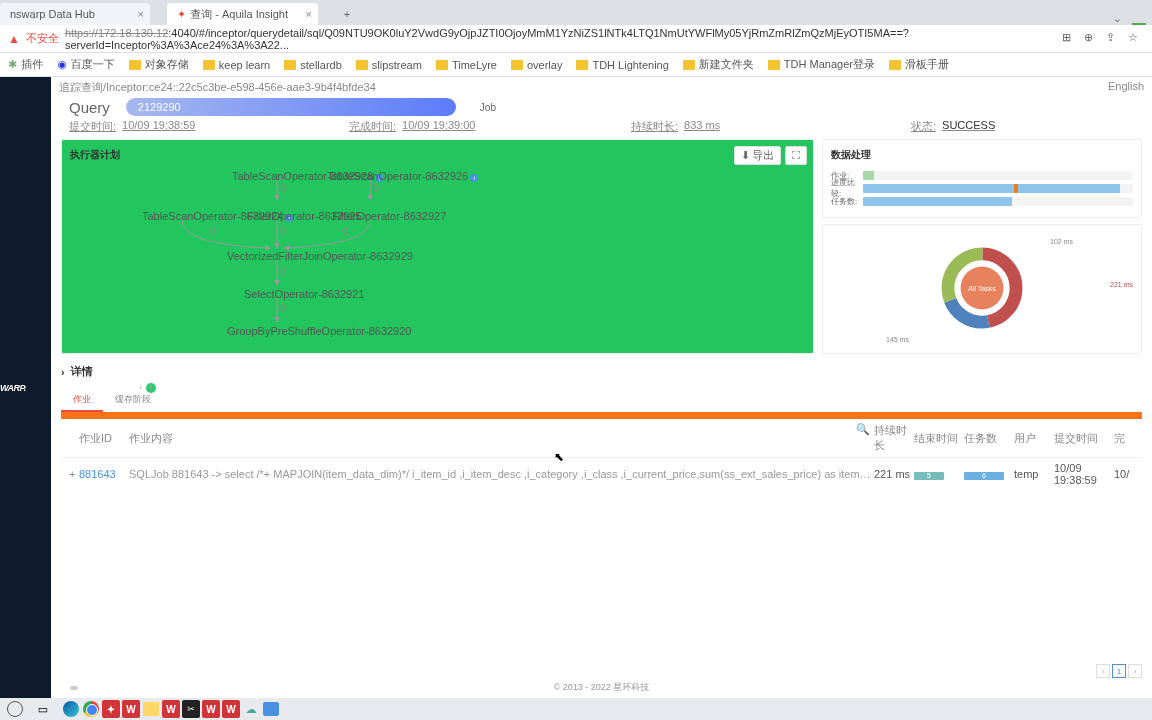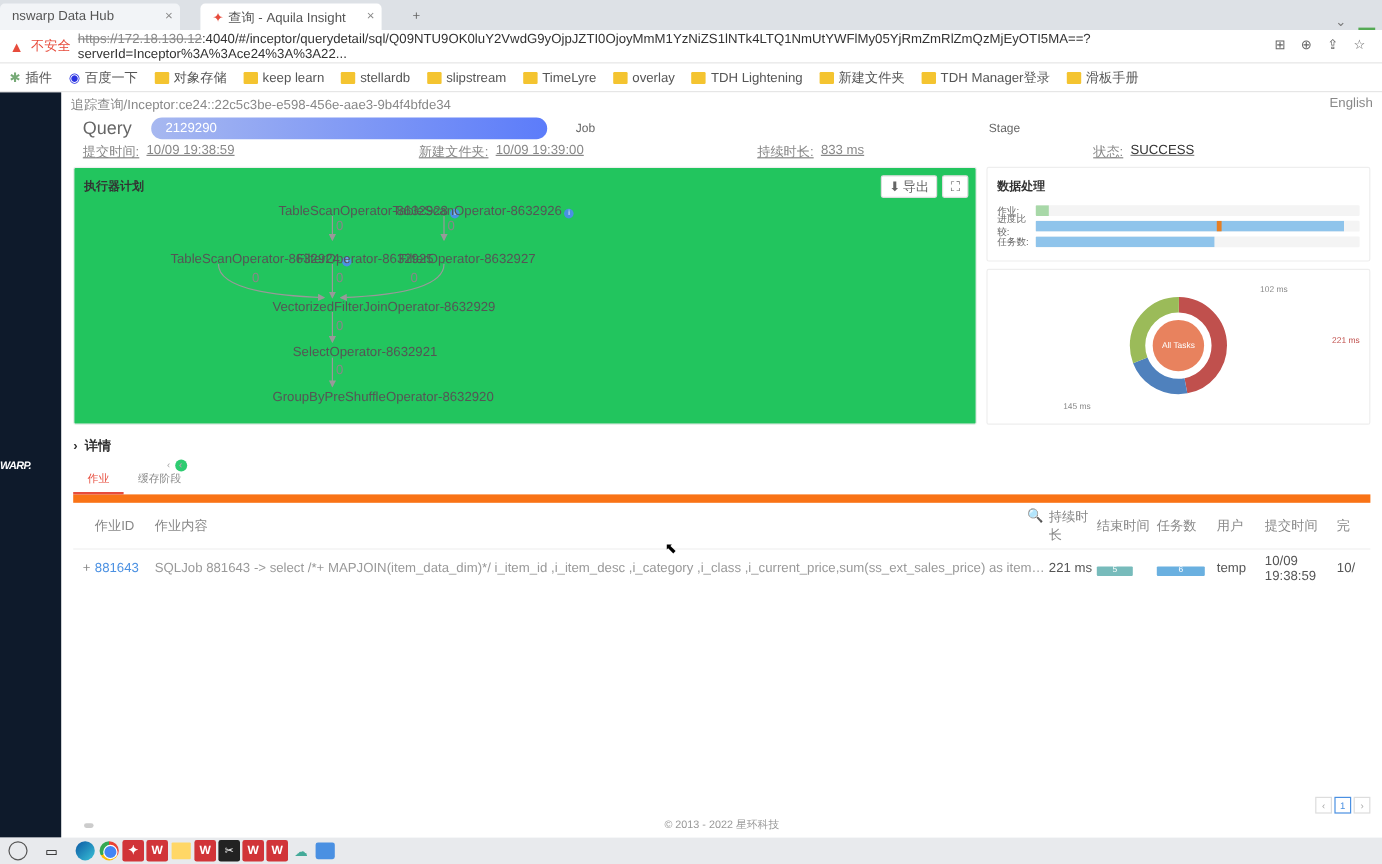--- a/index.html
+++ b/index.html
@@ -203,30 +203,29 @@
   <div class="main">
     <div class="breadcrumb">
       <span>追踪查询/Inceptor:ce24::22c5c3be-e598-456e-aae3-9b4f4bfde34</span>
       <span>English</span>
     </div>
 
     <div class="stage-bar">
       <span class="stage-label">Query</span>
       <div class="query-pill"><span>2129290</span></div>
       <div class="stage-mid">Job</div>
-      <div class="stage-right">Stage</div>
     </div>
 
     <div class="time-row">
       <div class="time-item">
           <span>提交时间:</span>
           <span>10/09 19:38:59</span>
         </div>
       <div class="time-item">
-          <span>新建文件夹:</span>
+          <span>完成时间:</span>
           <span>10/09 19:39:00</span>
         </div>
       <div class="time-item">
           <span>持续时长:</span>
           <span>833 ms</span>
         </div>
       <div class="time-item">
           <span>状态:</span>
           <span style="color:#333">SUCCESS</span>
         </div>

